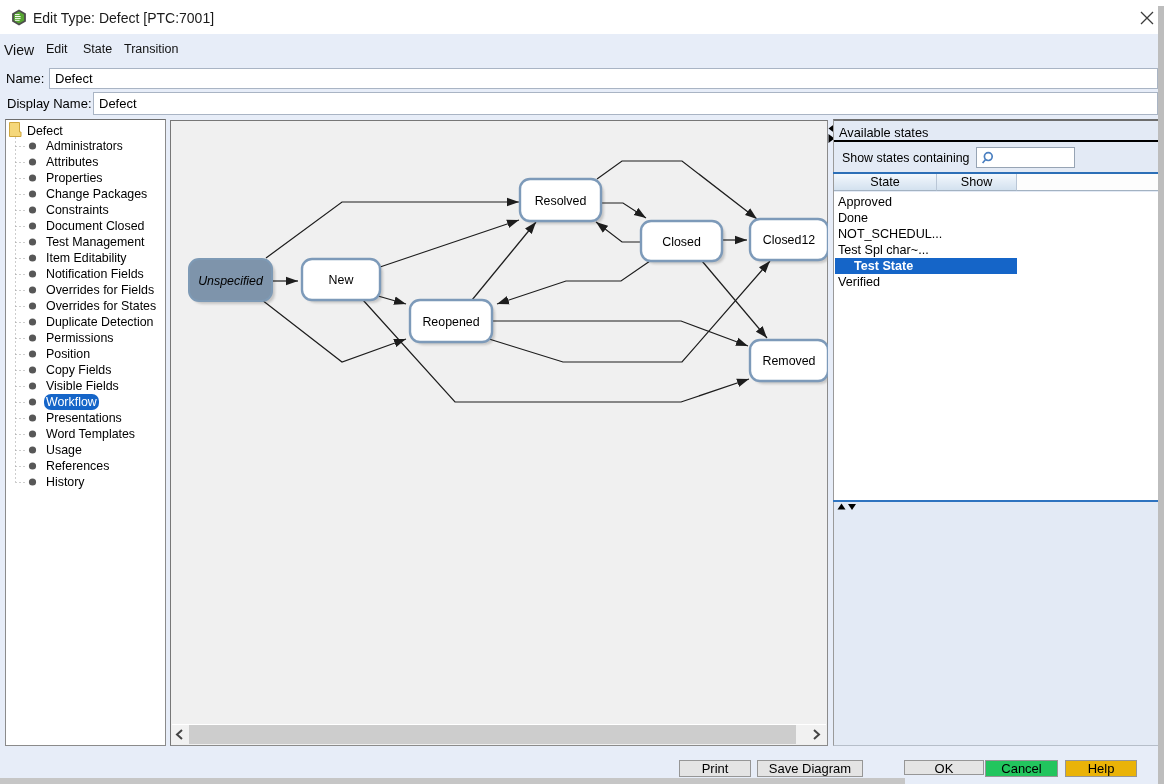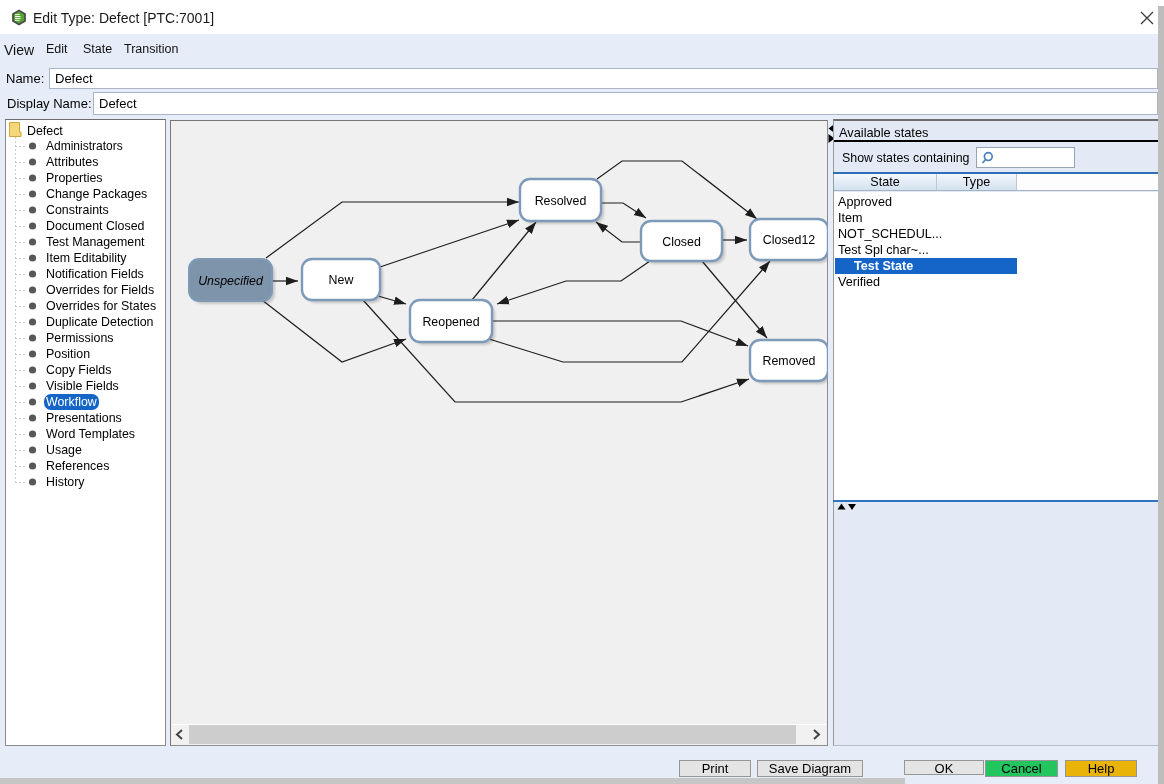--- a/index.html
+++ b/index.html
@@ -183,24 +183,24 @@
 <div class="abs" style="left:834px;top:140px;width:324px;height:2px;background:#000;"></div>
 <div class="abs" style="left:842px;top:151px;font-size:12.4px;color:#000;">Show states containing</div>
 <div class="abs" style="left:976px;top:147px;width:99px;height:21px;background:#fff;border:1px solid #97a4b4;"></div>
 <svg class="abs" style="left:981px;top:151px;" width="13" height="14" viewBox="0 0 13 14">
  <circle cx="7.3" cy="5.6" r="3.9" fill="none" stroke="#4a7fc0" stroke-width="1.7"></circle>
  <line x1="4.4" y1="8.8" x2="1.6" y2="12" stroke="#4a7fc0" stroke-width="1.7"></line>
 </svg>
 <div class="abs" style="left:833px;top:172px;width:325px;height:2px;background:#2c6fb7;"></div>
 <div class="abs" style="left:834px;top:174px;width:324px;height:17px;background:#fdfdfd;border-bottom:1px solid #a3b2c2;"></div>
 <div class="abs" style="left:834px;top:174px;width:103px;height:17px;background:linear-gradient(#f3f8fd,#d3e1ef);border-right:1px solid #b9c6d6;border-bottom:1px solid #a3b2c2;font-size:12.6px;text-align:center;line-height:17px;">State</div>
-<div class="abs" style="left:937px;top:174px;width:80px;height:17px;background:linear-gradient(#f3f8fd,#d3e1ef);border-right:1px solid #b9c6d6;border-bottom:1px solid #a3b2c2;font-size:12.6px;text-align:center;line-height:17px;">Type</div>
+<div class="abs" style="left:937px;top:174px;width:80px;height:17px;background:linear-gradient(#f3f8fd,#d3e1ef);border-right:1px solid #b9c6d6;border-bottom:1px solid #a3b2c2;font-size:12.6px;text-align:center;line-height:17px;">Show</div>
 <div class="abs" style="left:834px;top:192px;width:324px;height:308px;background:#fff;"></div>
 <div style="position:absolute;left:838px;top:194px;height:16px;line-height:16px;color:#000;font-size:12.6px;">Approved</div>
-    <div style="position:absolute;left:838px;top:210px;height:16px;line-height:16px;color:#000;font-size:12.6px;">Item</div>
+    <div style="position:absolute;left:838px;top:210px;height:16px;line-height:16px;color:#000;font-size:12.6px;">Done</div>
     <div style="position:absolute;left:838px;top:226px;height:16px;line-height:16px;color:#000;font-size:12.6px;">NOT_SCHEDUL...</div>
     <div style="position:absolute;left:838px;top:242px;height:16px;line-height:16px;color:#000;font-size:12.6px;">Test Spl char~...</div>
     <div style="position:absolute;left:835px;top:258px;width:182px;height:16px;line-height:16px;background:#1565c8;color:#fff;font-weight:bold;font-size:12.6px;padding-left:19px;box-sizing:border-box;">Test State</div>
     <div style="position:absolute;left:838px;top:274px;height:16px;line-height:16px;color:#000;font-size:12.6px;">Verified</div>
 <div class="abs" style="left:833px;top:500px;width:325px;height:2px;background:#2f74c0;"></div>
 <svg class="abs" style="left:837px;top:503px;" width="20" height="8" viewBox="0 0 20 8">
  <polygon points="4.5,0.5 8.5,6.5 0.5,6.5" fill="#000"></polygon>
  <polygon points="11,1 19,1 15,7" fill="#000"></polygon>
 </svg>
 

